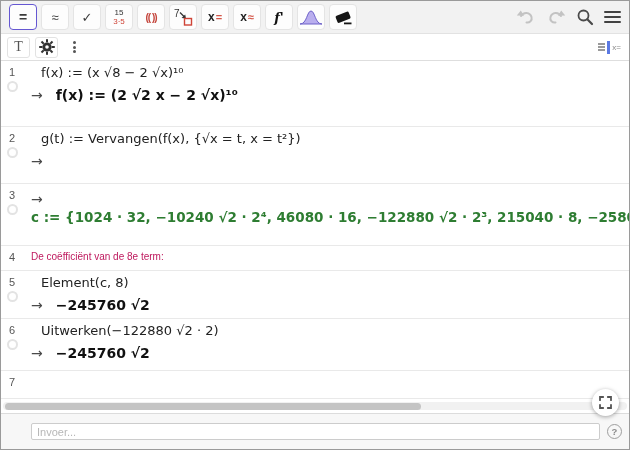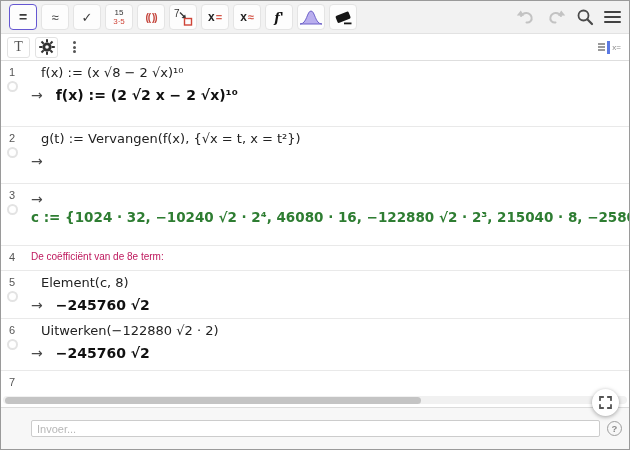--- a/index.html
+++ b/index.html
@@ -61,21 +61,21 @@
   .r3 .outline{margin-top:2px;}
   .filler{flex:1;border-bottom:none;background:#fff;}
 
   
   .hscroll{flex:none;height:14px;display:flex;align-items:center;background:#fff;padding:0 2px;box-sizing:border-box;}
   .track{position:relative;width:100%;height:8px;background:#f1f1f1;border-radius:4px;cursor:pointer;}
   .thumb{position:absolute;left:2px;top:0.5px;width:416px;height:7px;background:#c4c4c4;border-radius:4px;cursor:grab;}
   .fullscreen-btn{position:absolute;right:10px;bottom:33px;width:27px;height:27px;border-radius:50%;
       background:#fff;border:none;box-shadow:0 1px 4px rgba(0,0,0,.35);display:flex;align-items:center;
       justify-content:center;cursor:pointer;z-index:5;}
-  .inputbar{flex:none;height:42px;background:#f7f7f7;border-top:1px solid #dcdcdc;display:flex;
+  .inputbar{flex:none;height:36px;background:#f7f7f7;border-top:1px solid #dcdcdc;display:flex;
             align-items:center;padding:0 7px 0 30px;gap:7px;box-sizing:border-box;}
   .inputbar input{flex:1;height:17px;box-sizing:border-box;border:1px solid #ccc;border-radius:2px;
                   font-size:11px;padding:0 5px;color:#333;background:#fff;outline:none;
                   font-family:"Liberation Sans",sans-serif;}
   .inputbar input::placeholder{color:#b7b7b7;}
   .help{width:15px;height:15px;box-sizing:border-box;border:1.5px solid #9e9e9e;border-radius:50%;
         color:#8a8a8a;font-size:9.5px;font-weight:bold;display:flex;align-items:center;justify-content:center;
         background:none;padding:0;cursor:pointer;flex:none;}
 </style>
 </head>

